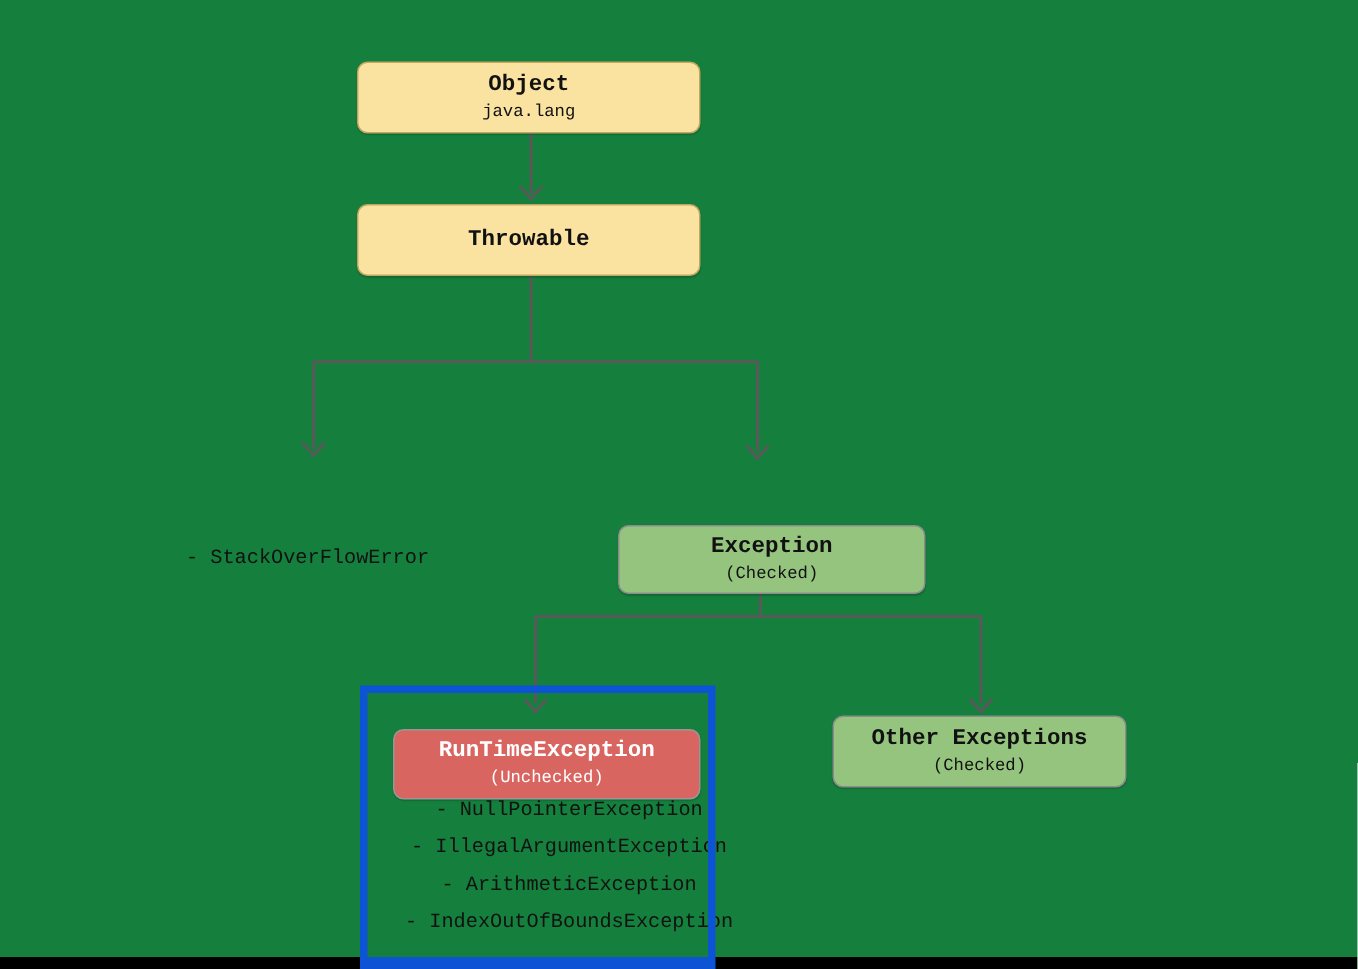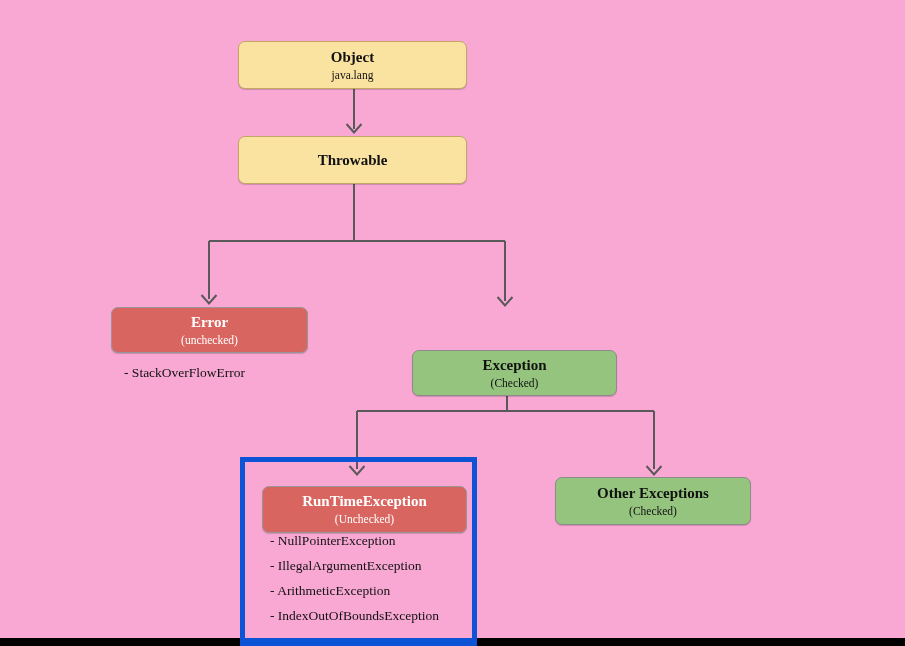--- a/index.html
+++ b/index.html
@@ -1,18 +1,18 @@
 <!DOCTYPE html>
 <html><head>
 <meta charset="utf-8">
 <style>
   html,body{margin:0;padding:0;background:#fff;}
   #stage{
-    position:relative;width:905px;height:646px;background:#f9a8d4;overflow:hidden;
-    font-family:Liberation Serif, serif;color:#111;
+    position:relative;width:905px;height:646px;background:#15803d;overflow:hidden;
+    font-family:Liberation Mono, monospace;color:#111;
   }
   svg.connectors{position:absolute;left:0;top:0;z-index:1;}
   .node{
     position:absolute;box-sizing:border-box;border-radius:7px;
     display:flex;flex-direction:column;align-items:center;justify-content:center;
     text-align:center;z-index:2;box-shadow:0 1px 1px rgba(0,0,0,.18);
     line-height:1.25;
   }
   .node .label{font-size:15px;font-weight:bold;}
   .node .sublabel{font-size:11.5px;margin-top:1px;}
@@ -56,45 +56,41 @@
 
   <div class="node yellow" style="left:238px;top:41px;width:229px;height:48px;">
     <div class="label">Object</div>
     <div class="sublabel">java.lang</div>
   </div>
 
   <div class="node yellow" style="left:238px;top:136px;width:229px;height:48px;">
     <div class="label">Throwable</div>
   </div>
 
-  <div class="node red" style="left:111px;top:307px;width:197px;height:46px;">
-    <div class="label">Error</div>
-    <div class="sublabel">(unchecked)</div>
-  </div>
 
   <div class="node green" style="left:412px;top:307px;width:205px;height:46px;margin-top:43px;">
     <div class="label">Exception</div>
     <div class="sublabel">(Checked)</div>
   </div>
 
   <div class="node red" style="left:262px;top:486px;width:205px;height:47px;">
     <div class="label">RunTimeException</div>
     <div class="sublabel">(Unchecked)</div>
   </div>
 
   <div class="node green" style="left:555px;top:477px;width:196px;height:48px;">
     <div class="label">Other Exceptions</div>
     <div class="sublabel">(Checked)</div>
   </div>
 
   <div class="examples ex-mid" style="left:124px;top:361px;">
     <div>- StackOverFlowError</div>
   </div>
 
-  <div class="examples ex-wide" style="left:270px;top:528px;">
+  <div class="examples ex-wide" style="left:270px;top:528px;text-align:center;">
     <div>- NullPointerException</div>
     <div>- IllegalArgumentException</div>
     <div>- ArithmeticException</div>
     <div>- IndexOutOfBoundsException</div>
   </div>
 
 
   <div id="bottom-bar"></div>
   <div id="highlight-rect"></div>
 

